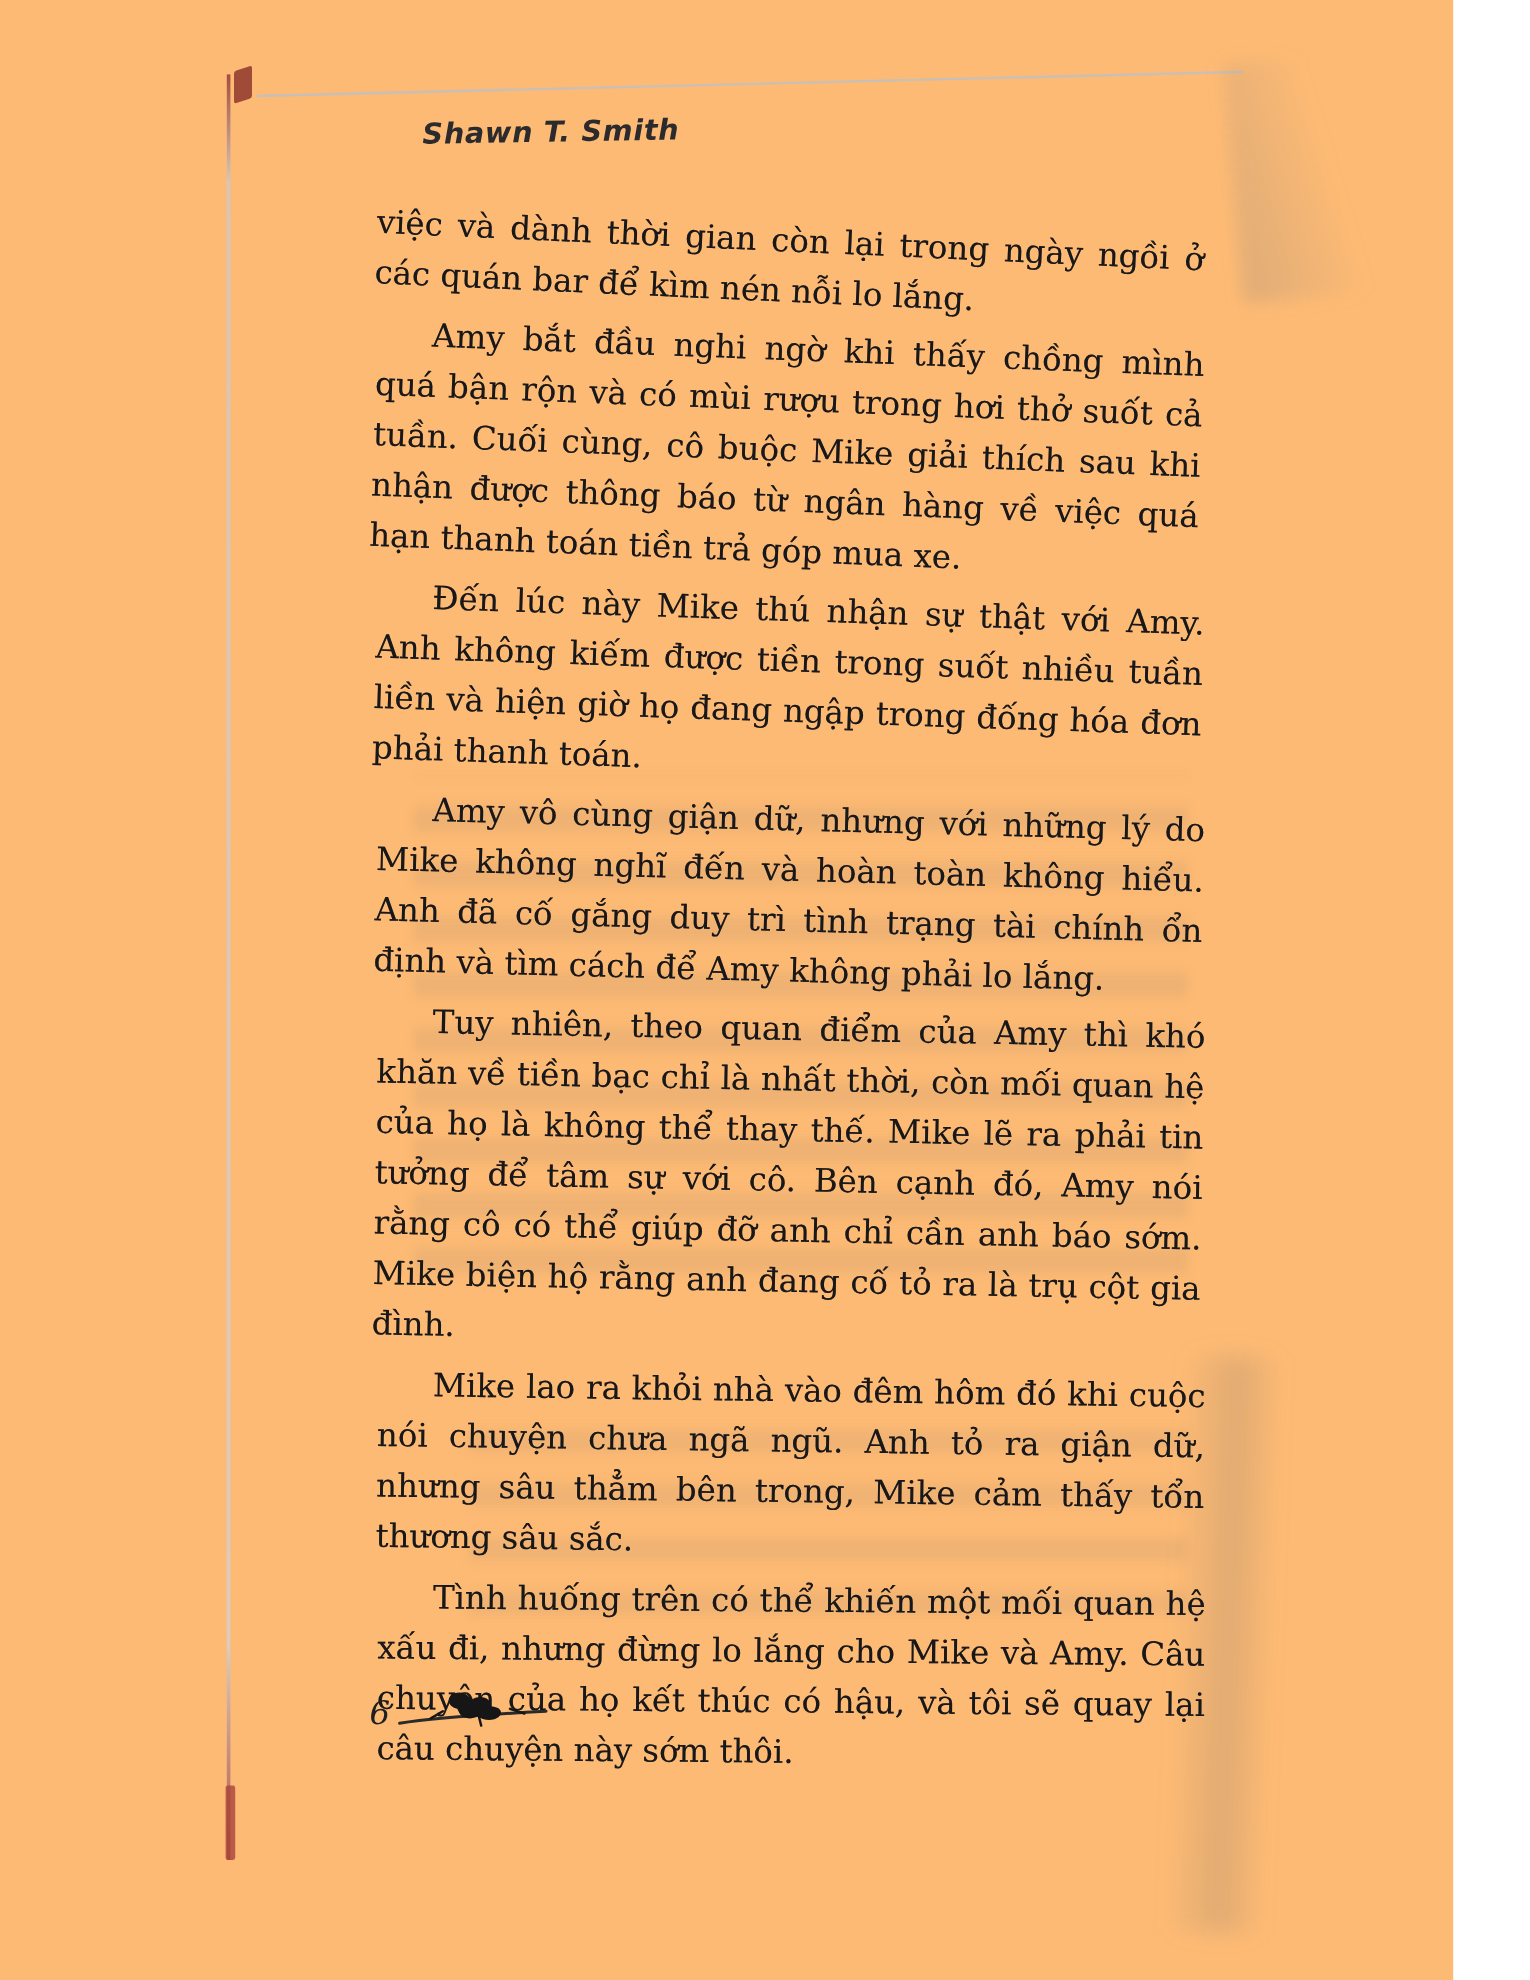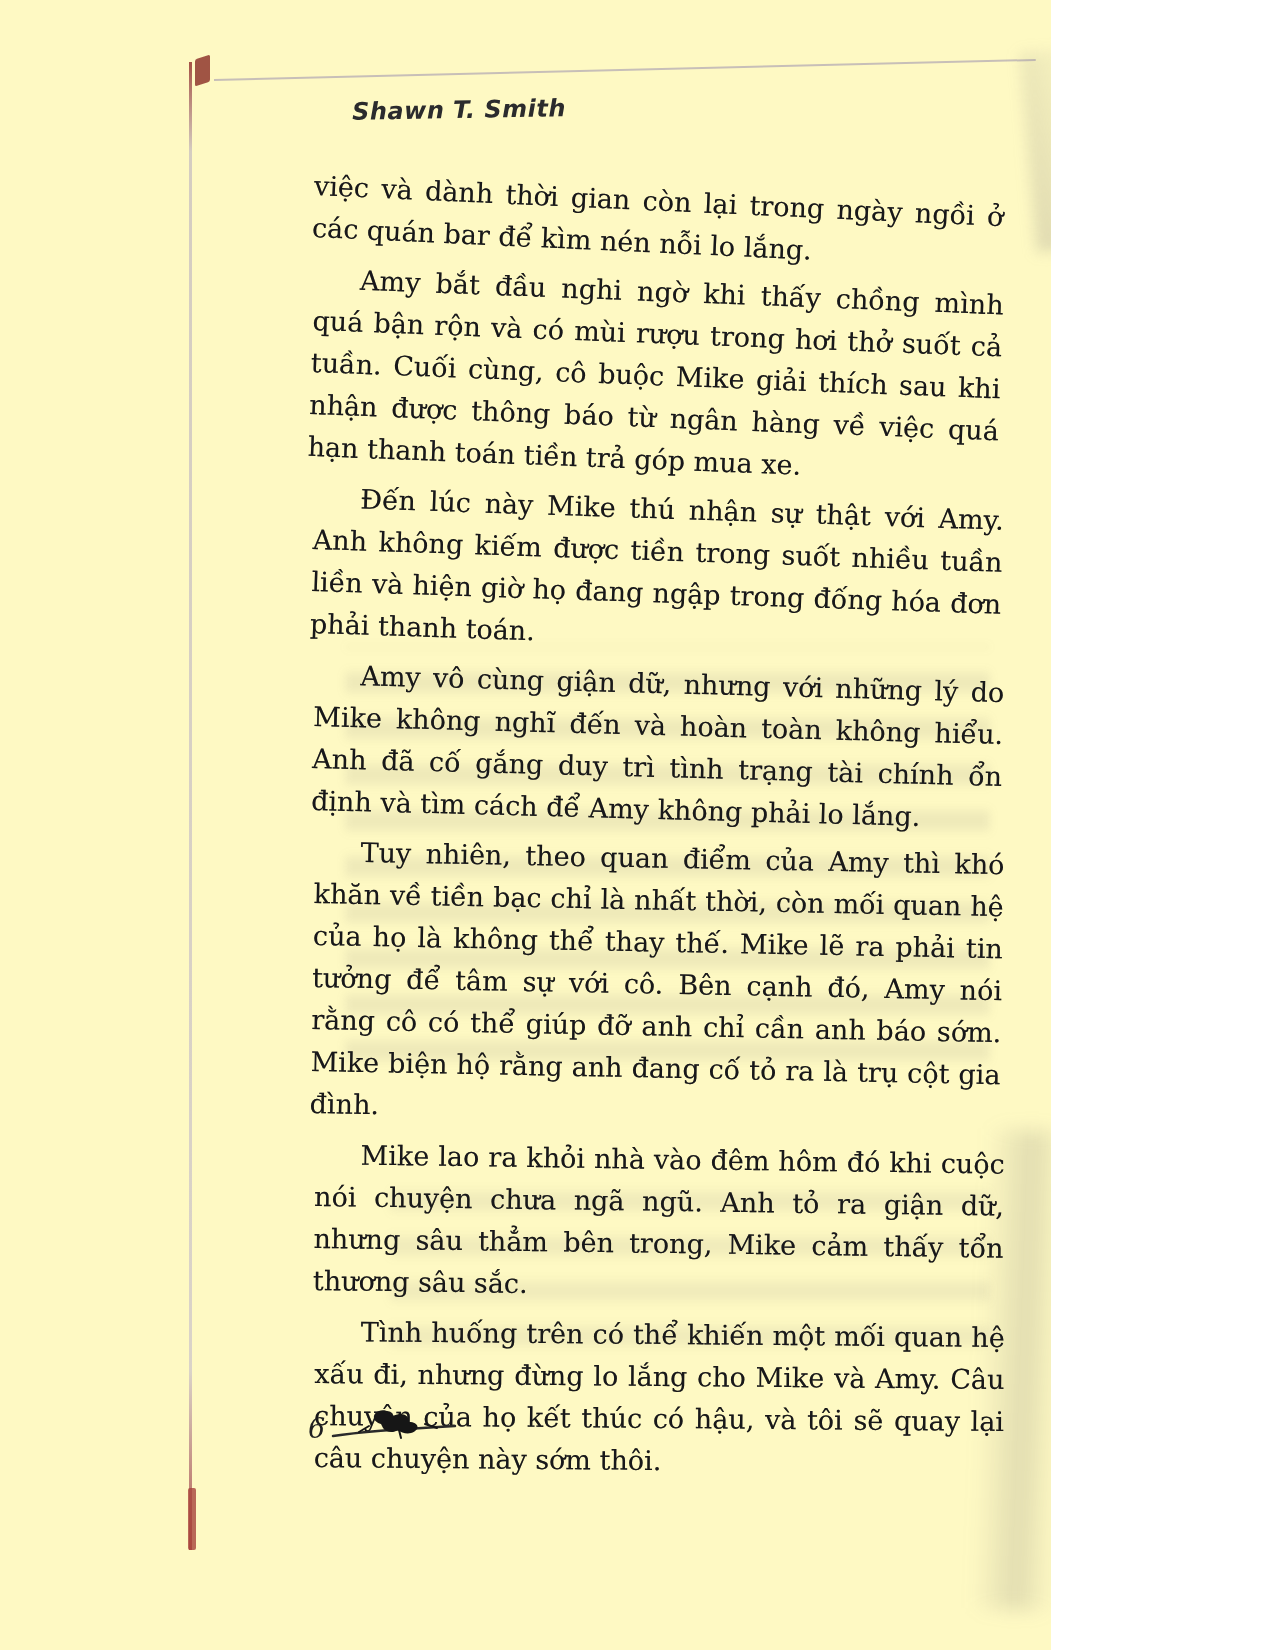--- a/index.html
+++ b/index.html
@@ -1,19 +1,19 @@
 <!DOCTYPE html>
 <html><head>
 <meta charset="utf-8">
 <style>
   html,body{margin:0;padding:0;background:#ffffff;}
   .page{
     position:relative;
-    width:1051px;height:1650px;
-    background:#fef9c3;
+    width:1211px;height:1650px;
+    background:#fdba74;
     overflow:hidden;
     font-family:"DejaVu Serif","Liberation Serif",serif;
     color:#161617;
   }
 
   
   .edge-top-line{
     position:absolute;left:214px;top:79px;width:822px;height:2px;
     background:#c7bfb8;transform:rotate(-1.4deg);transform-origin:0 50%;
   }

